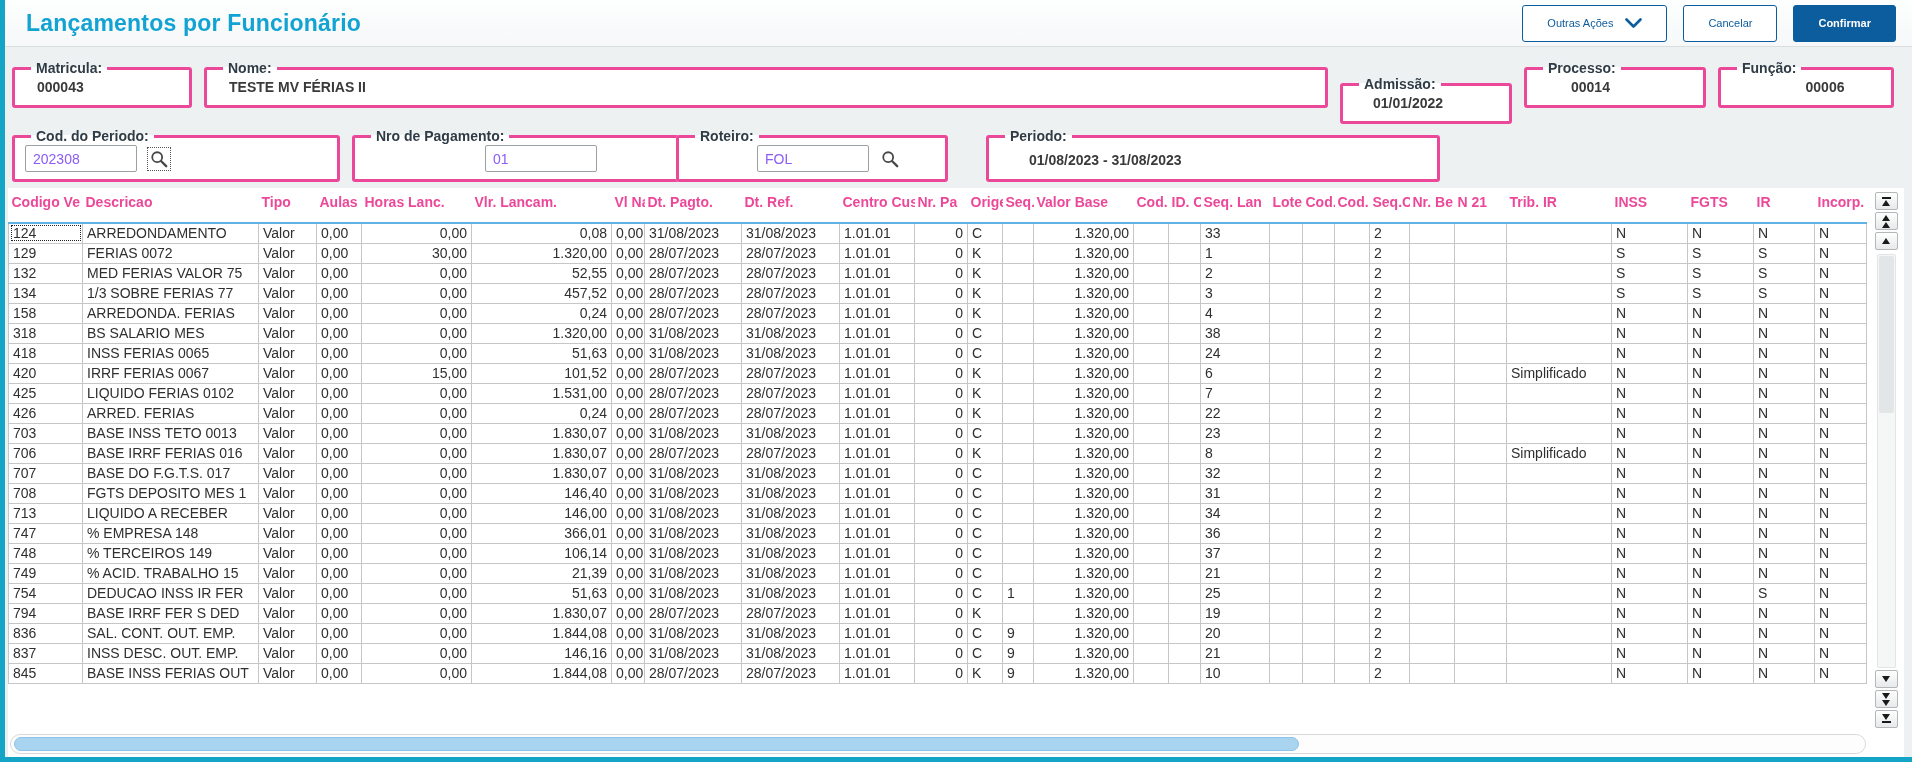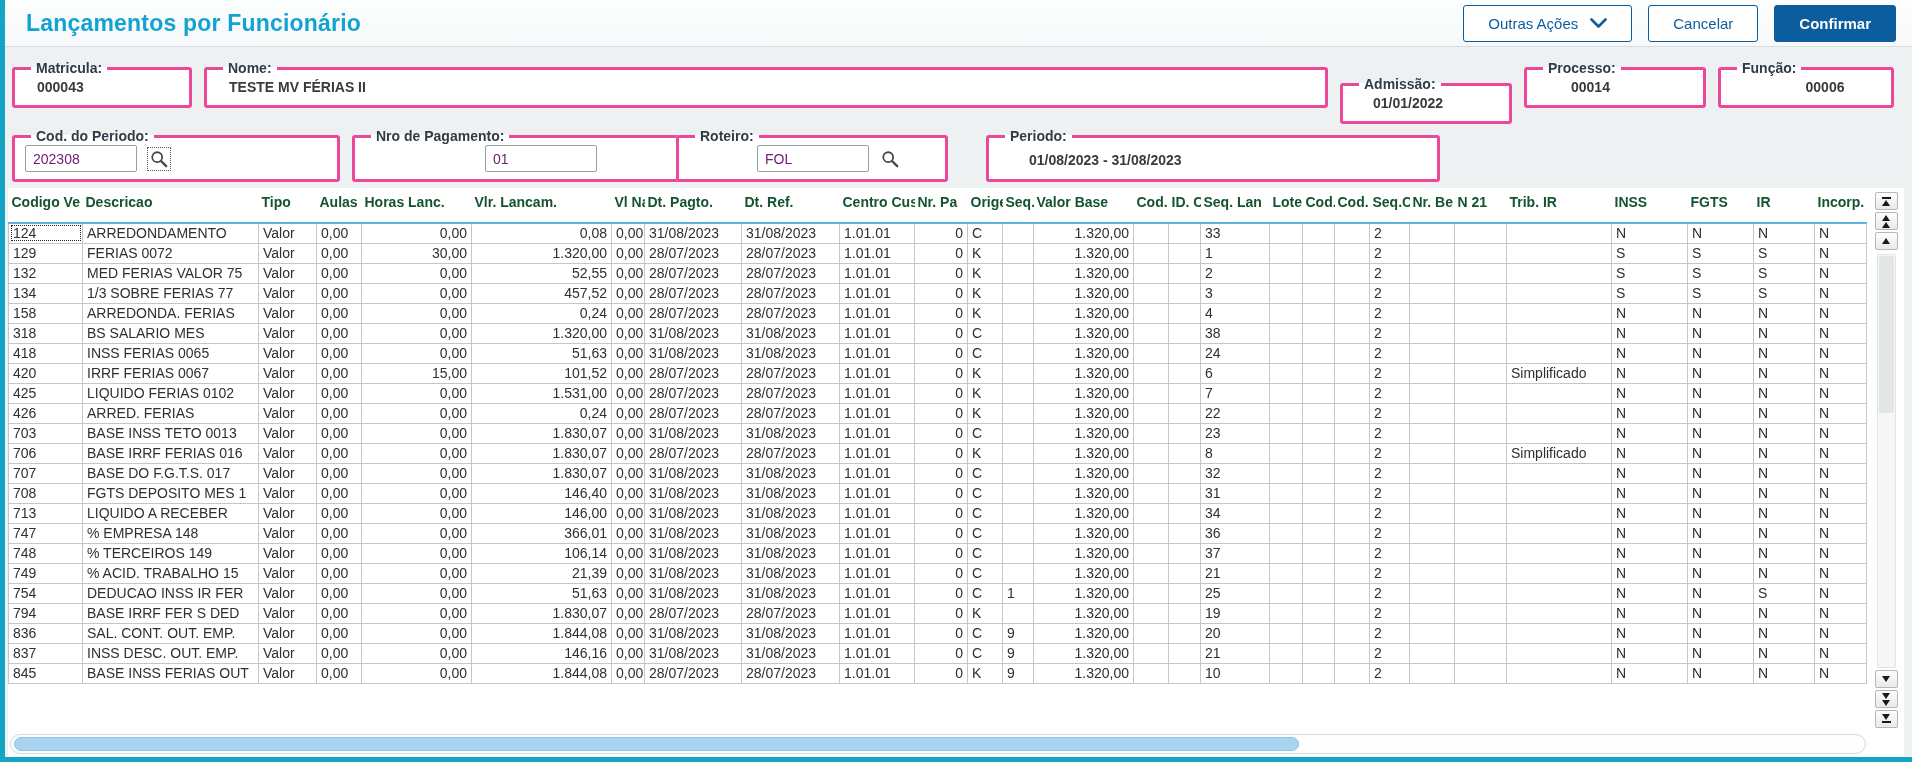--- a/index.html
+++ b/index.html
@@ -16,51 +16,51 @@
   
   .titlebar {
     position:absolute; left:0; top:0; width:1912px; height:47px;
     background:linear-gradient(#fdfefe,#f6f8f9);
     border-bottom:1px solid #d9dedf;
     display:flex; align-items:center; padding:0 12px 0 26px;
   }
   .page-title { margin:0; font-size:23px; font-weight:600; color:#12a3d2; letter-spacing:.2px; }
   .actions { margin-left:auto; display:flex; gap:16px; align-items:center; padding-right:4px; }
   .btn {
-    height:37px; border-radius:3px; font-size:15px; padding:0 24px;
+    height:37px; border-radius:3px; font-size:11px; padding:0 24px;
     display:flex; align-items:center; gap:12px; cursor:pointer;
     font-family:inherit; white-space:nowrap;
   }
   .btn.outline { background:#fff; border:1px solid #0c5d9e; color:#0c5d9e; }
   .btn.primary { background:#0c5d9e; border:1px solid #0c5d9e; color:#fff; font-weight:700; }
 
   
   fieldset.fs {
     position:absolute; background:#fff; border:3px solid #ec4899; border-radius:3px;
     margin:0; padding:0 6px; min-width:0; overflow:hidden;
   }
   fieldset.fs legend {
     margin-left:10px; padding:0 5px; font-size:14px; font-weight:700; color:#2f3c46; white-space:nowrap;
   }
   .fs-value { font-size:14px; font-weight:700; color:#3a3a3a; padding:3px 0 0 16px; white-space:nowrap; }
   .fs-body  { display:flex; align-items:center; gap:10px; padding:1px 0 0 4px; }
   .txt {
     height:27px; width:112px; border:1px solid #9aa0a3; border-radius:2px;
-    font-size:14px; padding:0 7px; color:#701a75; font-family:inherit; background:#fff;
+    font-size:14px; padding:0 7px; color:#8b5cf6; font-family:inherit; background:#fff;
   }
   .lookup { display:flex; align-items:center; justify-content:center; padding:2px; cursor:pointer; }
   .lookup.marquee { border:1px dotted #555; }
 
   
   .grid-panel {
     position:absolute; left:8px; top:188px; width:1896px; height:569px; background:#fff;
   }
   table.grid { border-collapse:collapse; table-layout:fixed; width:1858px; }
   table.grid th {
-    color:#14532d; font-weight:600; font-size:14px; text-align:left;
+    color:#ec4899; font-weight:600; font-size:14px; text-align:left;
     padding:6px 3px 12px 3px; white-space:nowrap; overflow:hidden; border:none;
   }
   table.grid td {
     border:1px solid #c3c7c9; height:20px; padding:0 4px;
     font-size:14px; color:#2f2f2f; white-space:nowrap; overflow:hidden; background:#fff;
   }
   table.grid tbody tr:first-child td { border-top:2px solid #5fb2e3; }
   table.grid td.r, table.grid th.r { text-align:right; }
   table.grid td.focus { outline:1px dotted #222; outline-offset:-3px; }
 

